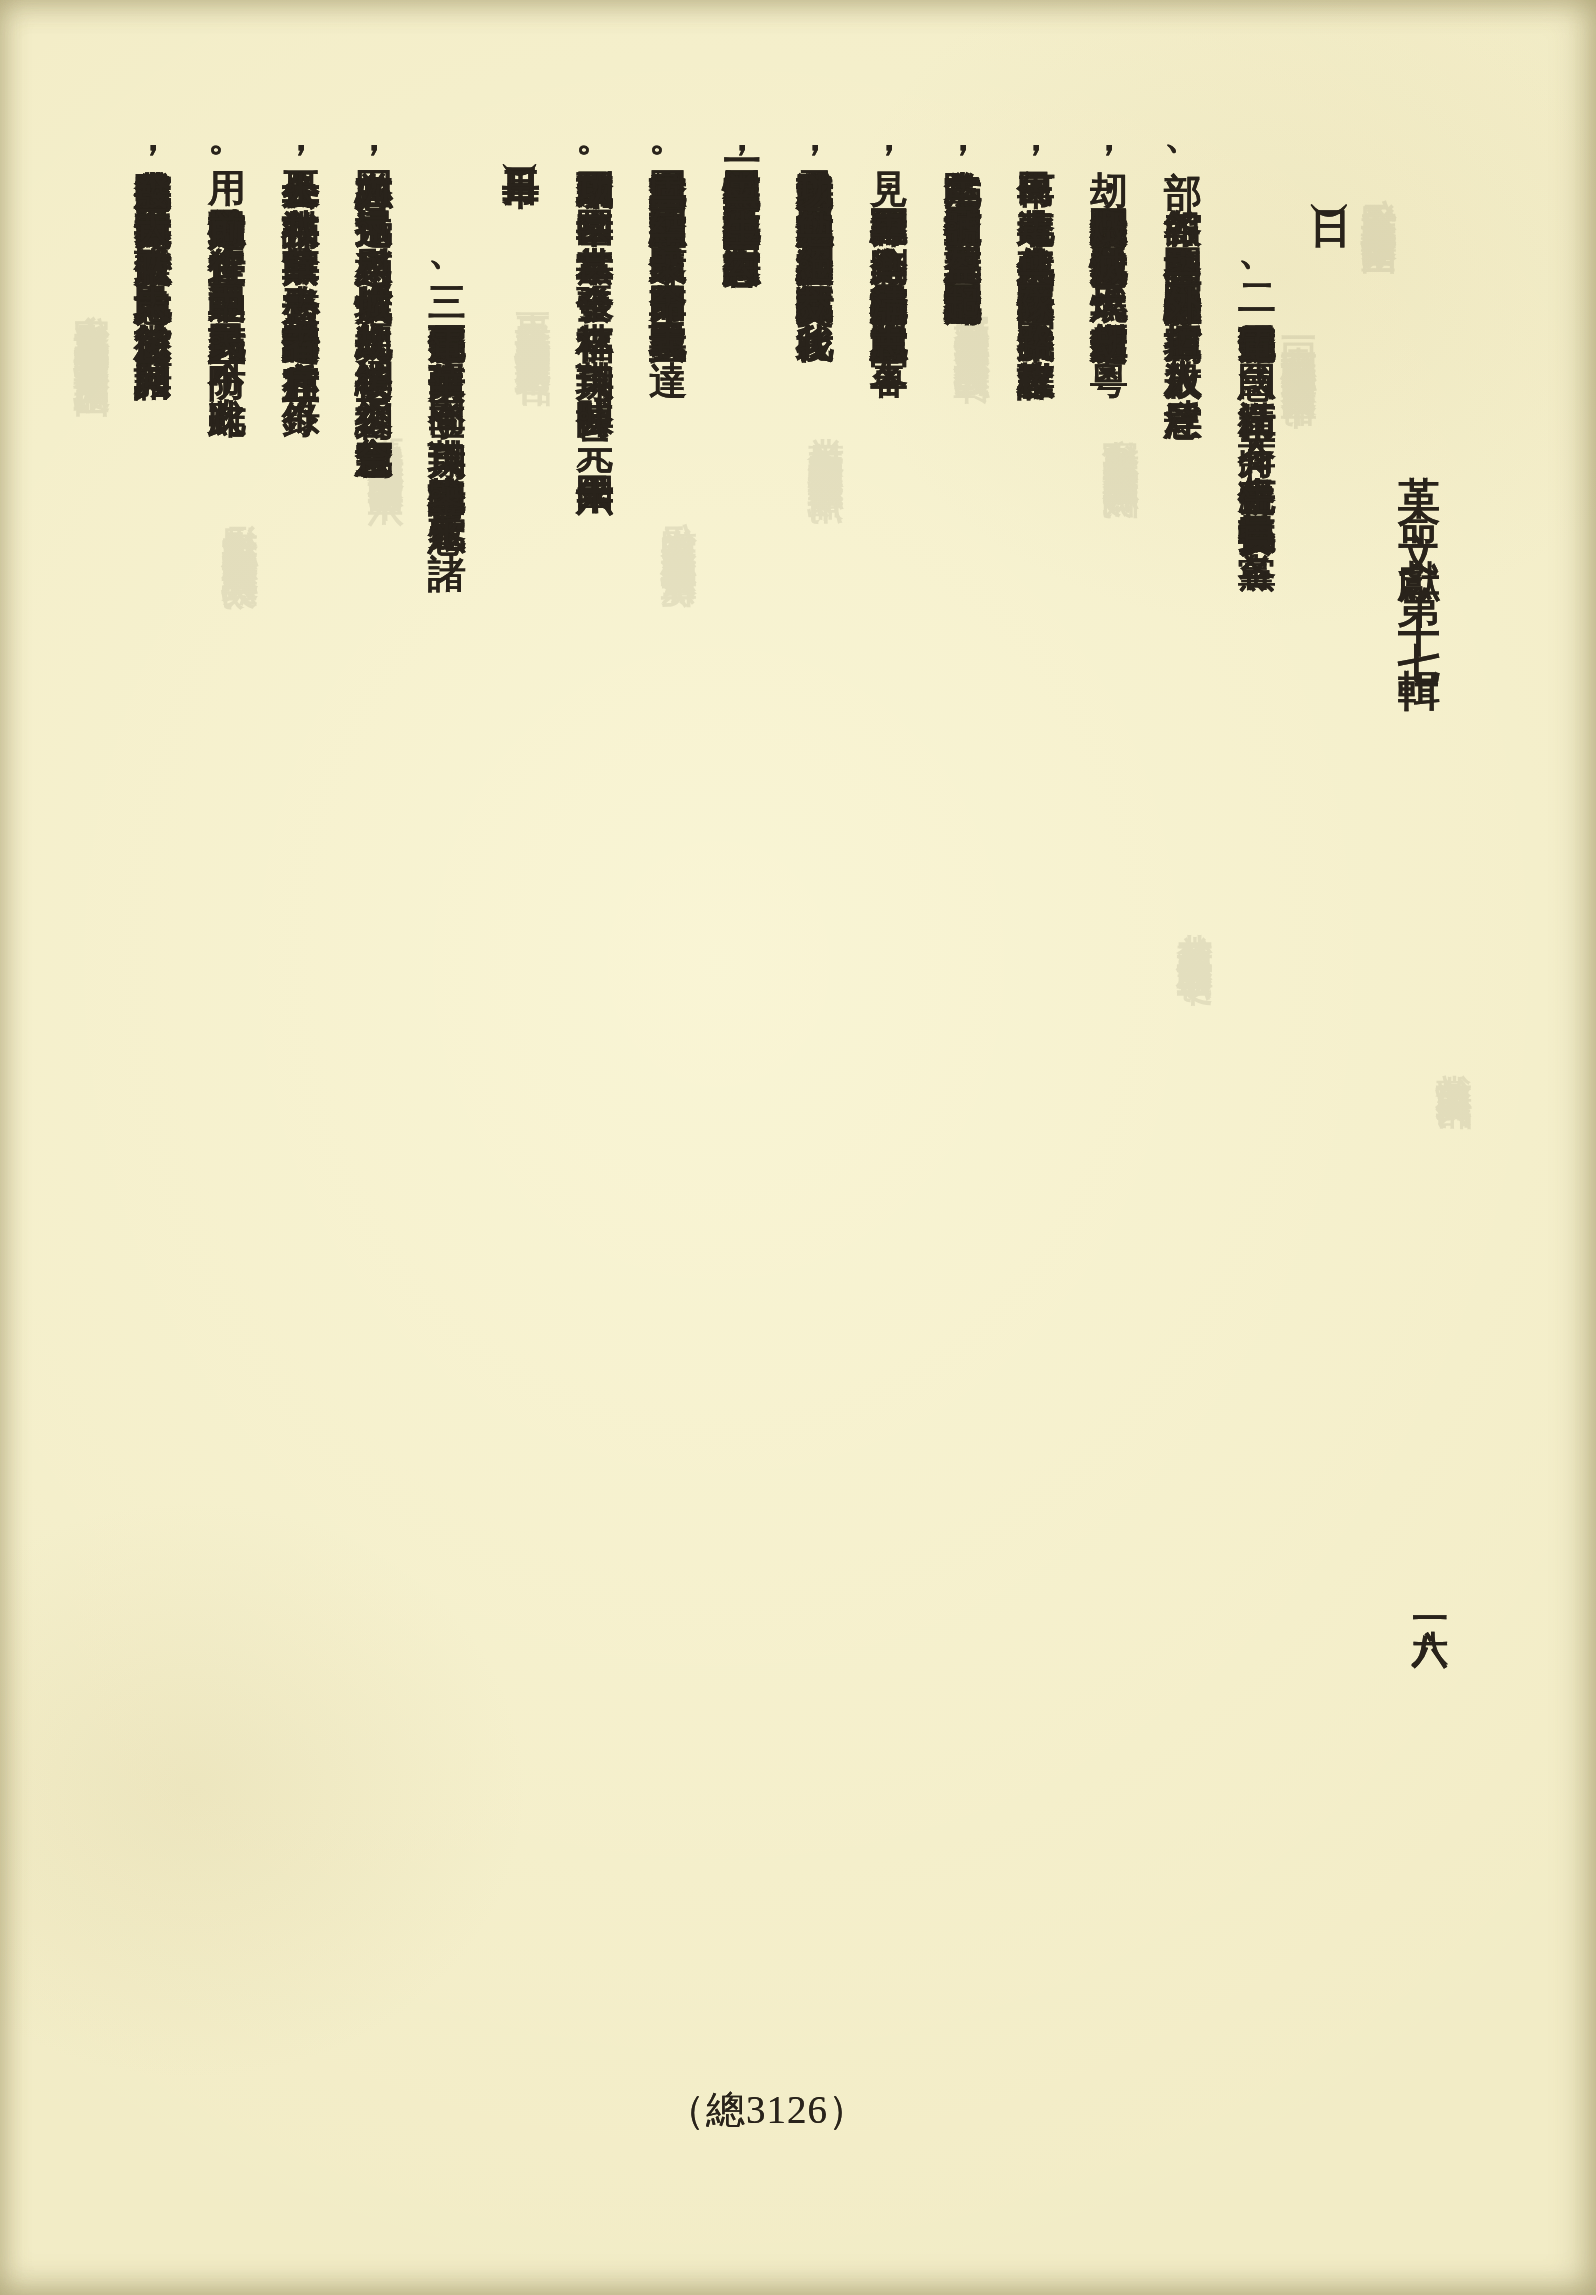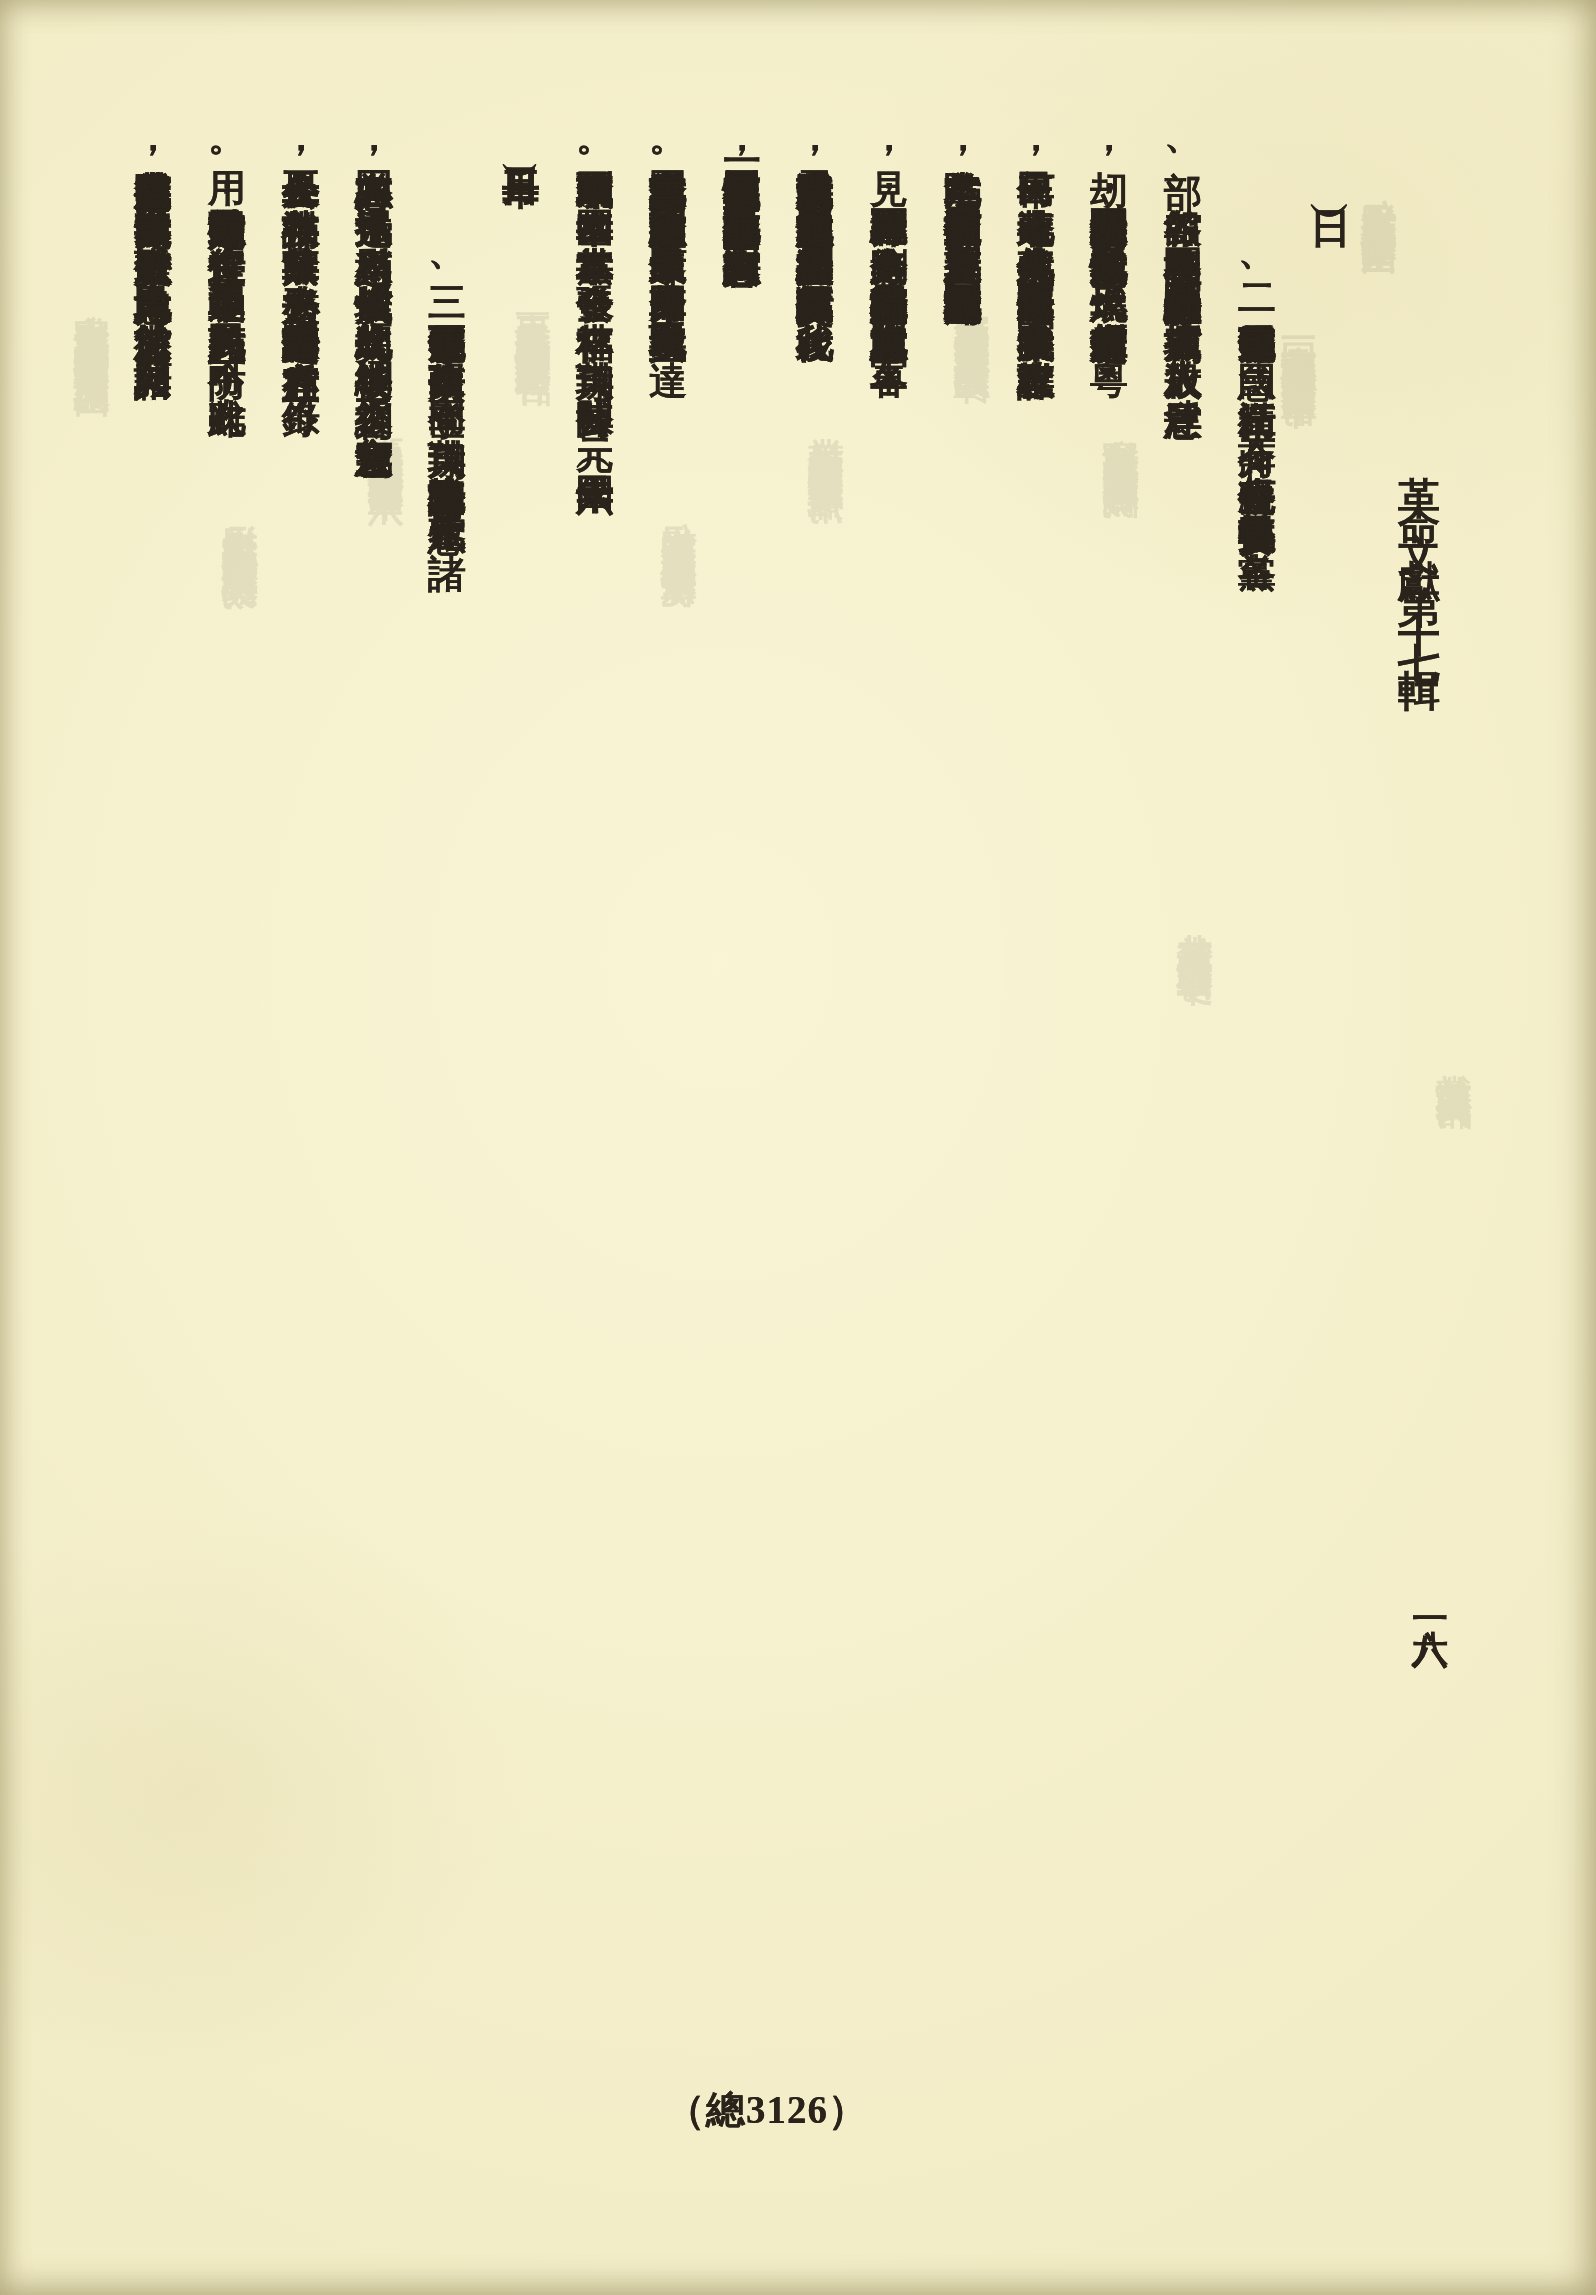--- a/index.html
+++ b/index.html
@@ -55,21 +55,21 @@
     font-size:42px;letter-spacing:27.6px;
     text-shadow:0 0 0.6px rgba(30,25,15,.85);
   }
   .page-number{
     left:1410px;top:1600px;height:133px;width:44px;
     font-size:36px;letter-spacing:1px;
     text-shadow:0 0 0.5px rgba(30,25,15,.85);
   }
   .footer{
     position:absolute;left:666px;top:2083px;
-    font-size:39px;font-weight:bold;color:#29231b;
+    font-size:39px;font-weight:normal;color:#29231b;
     letter-spacing:1px;
     text-shadow:0 0 0.6px rgba(30,25,15,.85);
     text-align:right;
   }
   
   .ghost{
     position:absolute;
     writing-mode:vertical-rl;
     transform:scaleX(-1);
     color:#7d7861;

